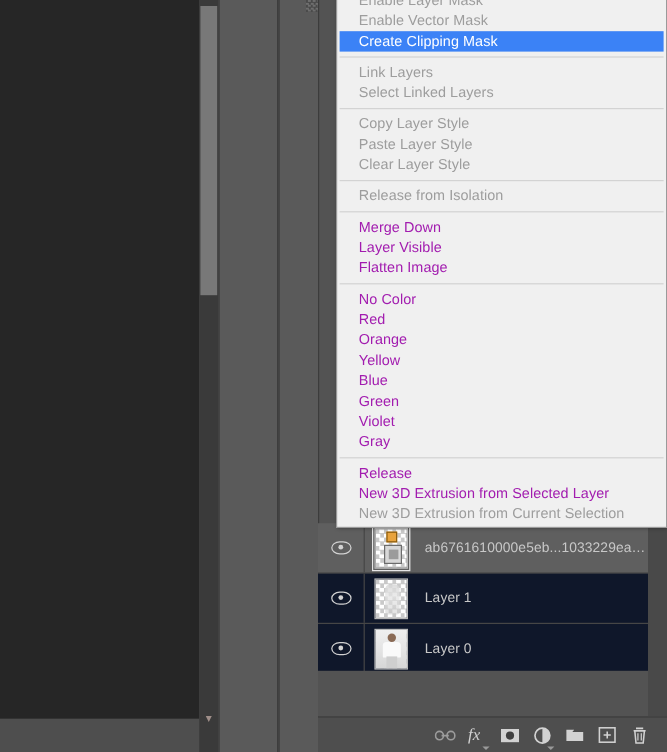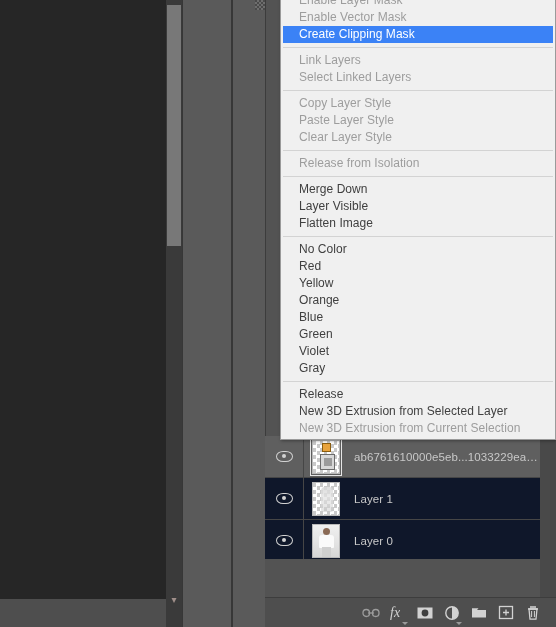--- a/index.html
+++ b/index.html
@@ -295,21 +295,21 @@
     border-top: none;
     box-shadow: 1px 1px 3px rgba(0,0,0,0.35);
     padding: 2px 0 2px 0;
     box-sizing: border-box;
     font-size: 12px;
   }
   .menu-item {
     height: 17px;
     line-height: 17px;
     padding-left: 18px;
-    color: #404040;
+    color: #a21caf;
     white-space: nowrap;
     font-size: 12px;
     letter-spacing: 0.05px;
   }
   .menu-item.disabled {
     color: #9d9d9d;
   }
   .menu-item.highlighted {
     background: #3b82f6;
     color: #ffffff;
@@ -461,22 +461,22 @@
       <div class="menu-item disabled">Clear Layer Style</div>
       <div class="menu-sep"></div>
       <div class="menu-item disabled">Release from Isolation</div>
       <div class="menu-sep"></div>
       <div class="menu-item">Merge Down</div>
       <div class="menu-item">Layer Visible</div>
       <div class="menu-item">Flatten Image</div>
       <div class="menu-sep"></div>
       <div class="menu-item">No Color</div>
       <div class="menu-item">Red</div>
+      <div class="menu-item">Orange</div>
       <div class="menu-item">Yellow</div>
-      <div class="menu-item">Orange</div>
       <div class="menu-item">Blue</div>
       <div class="menu-item">Green</div>
       <div class="menu-item">Violet</div>
       <div class="menu-item">Gray</div>
       <div class="menu-sep"></div>
       <div class="menu-item">Release</div>
       <div class="menu-item">New 3D Extrusion from Selected Layer</div>
       <div class="menu-item disabled">New 3D Extrusion from Current Selection</div>
     </div>
 

